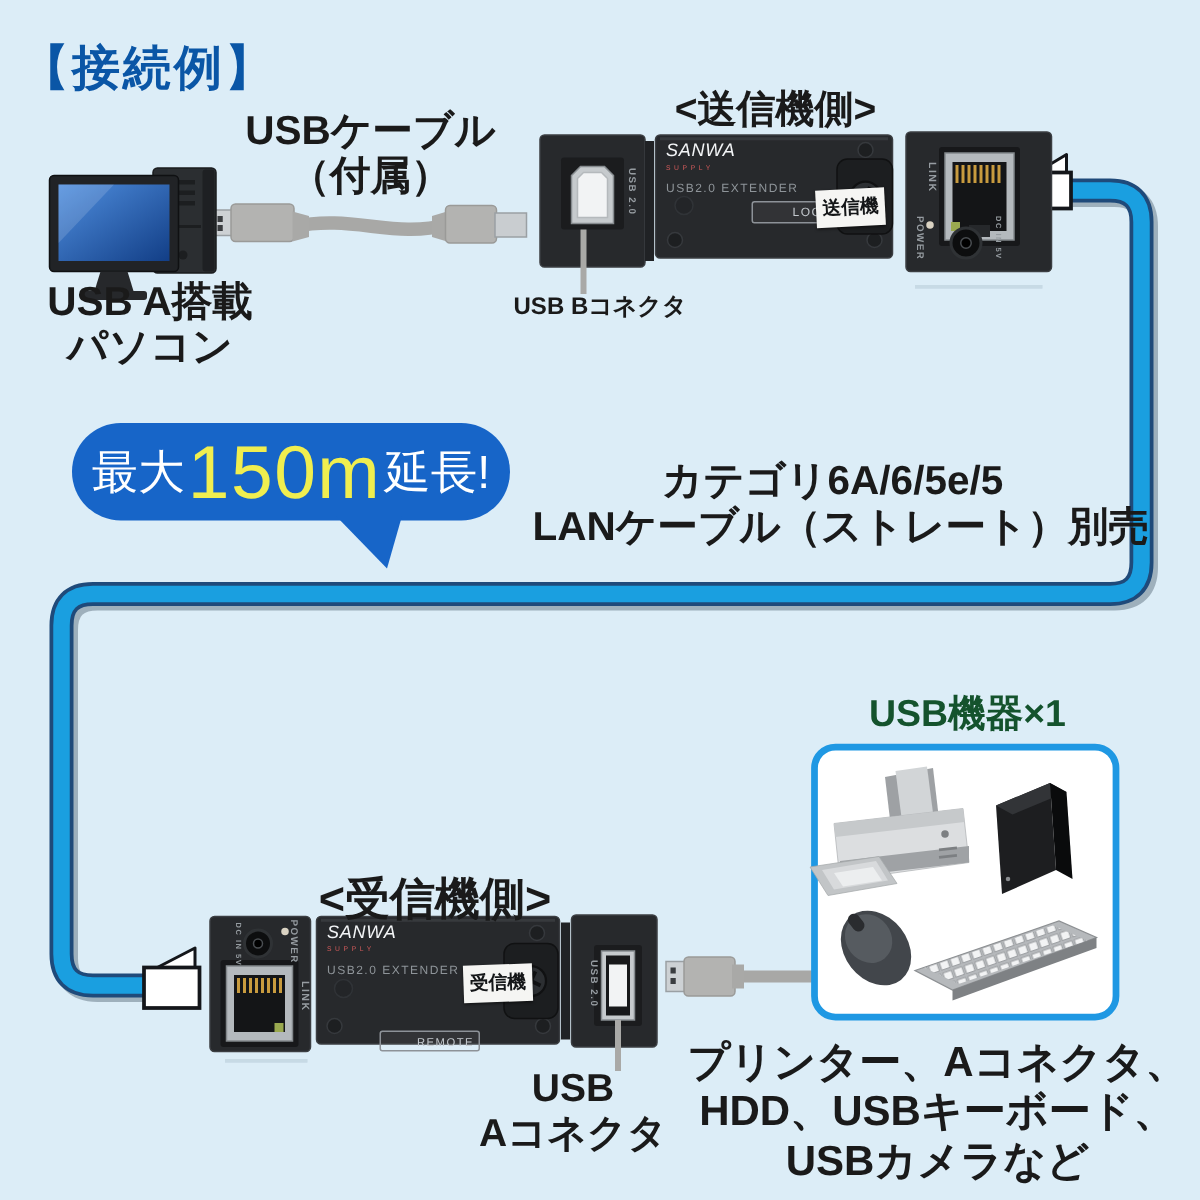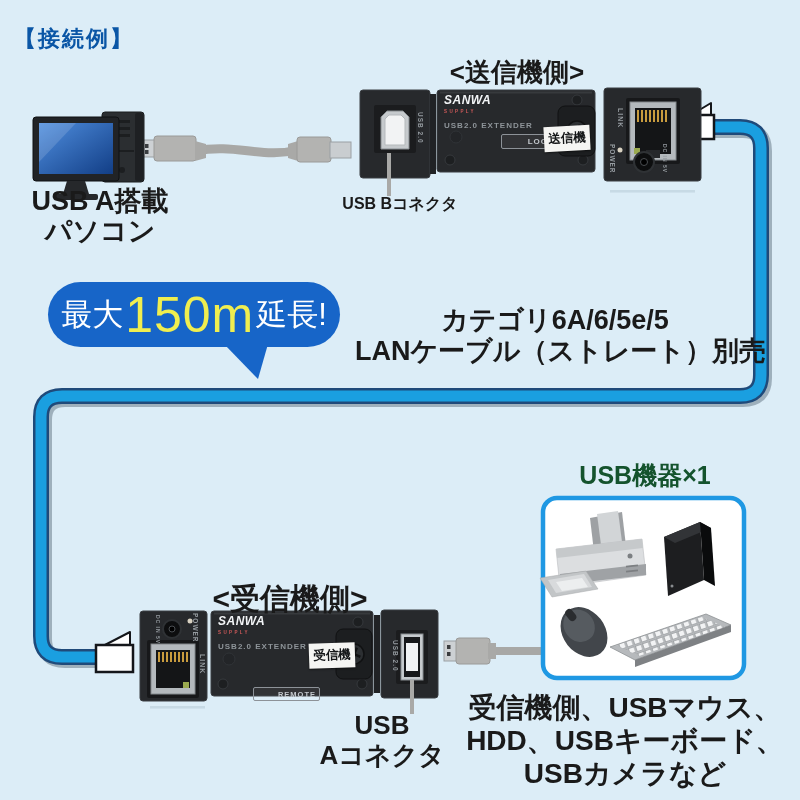--- a/index.html
+++ b/index.html
@@ -4,21 +4,21 @@
 <style>
   html,body{margin:0;padding:0;}
   .stage{
     position:relative;width:800px;height:800px;overflow:hidden;
     background:#dcedf7;
     font-family:"Liberation Sans","DejaVu Sans",sans-serif;
     color:#1a1a1a;
   }
   .stage svg{position:absolute;left:0;top:0;}
   .lbl{position:absolute;font-weight:700;text-align:center;white-space:nowrap;}
-  .title{left:14px;top:24px;font-size:22px;color:#0a56a6;letter-spacing:2px;text-align:right;}
+  .title{left:14px;top:24px;font-size:32px;color:#0a56a6;letter-spacing:2px;text-align:right;}
   .cable-lbl{left:147px;top:72px;width:200px;font-size:27px;line-height:30px;}
   .pc-lbl{left:10px;top:186px;width:180px;font-size:27px;line-height:30px;}
   .tx-side{left:402px;top:55px;width:230px;font-size:26px;}
   .usb-b{left:300px;top:194px;width:200px;font-size:16px;}
   .lan-lbl{left:355px;top:305px;width:400px;font-size:27px;line-height:31px;}
   .rx-side{left:195px;top:579px;width:190px;font-size:30px;}
   .usb-a{left:312px;top:710px;width:140px;font-size:26px;line-height:30px;}
   .devgroup-title{left:545px;top:459px;width:200px;font-size:25px;color:#14532d;}
   .devices-desc{left:450px;top:691px;width:350px;font-size:28px;line-height:33px;}
 
@@ -33,21 +33,21 @@
   .bubble-tail{
     position:absolute;left:224px;top:344px;width:0;height:0;
     border-top:35px solid #1765c8;
     border-left:34px solid transparent;border-right:10px solid transparent;
     transform:scaleX(-1);transform-origin:center;
   }
   
   .bubble-tail{transform:none;border-left-width:34px;border-right-width:10px;}
 
   
-  .dev-txt{position:absolute;font-weight:700;white-space:nowrap;}
+  .dev-txt{position:absolute;font-weight:400;white-space:nowrap;}
   .brand{font-size:12px;color:#f2f4f6;letter-spacing:0.5px;line-height:11px;font-style:italic;}
   .brand small{display:block;font-size:4.5px;letter-spacing:2.4px;color:#d05a5a;font-style:normal;}
   .model{font-size:8px;color:#8e9499;letter-spacing:1px;}
   .modebox{
     display:flex;align-items:center;justify-content:center;
     border:1.5px solid #8d9298;border-radius:2px;color:#c3c8cd;
     font-size:8px;letter-spacing:1px;background:rgba(255,255,255,0.05);padding-left:21px;
   }
   .tag{
     display:flex;align-items:center;justify-content:center;
@@ -243,20 +243,24 @@
       <rect x="396" y="630" width="32" height="54" rx="2" fill="#1b1c1e"></rect>
       <rect x="401" y="634" width="22" height="46" fill="#c6cacd" stroke="#878c90"></rect>
       <rect x="404" y="637" width="16" height="40" fill="#17181a"></rect>
       <rect x="406" y="643" width="12" height="28" fill="#f2f3f4"></rect>
       <rect x="410" y="680" width="4" height="34" fill="#a9a9a7"></rect>
     </g>
   </svg>
 
   <div class="lbl title">【接続例】</div>
 
+  <div class="lbl cable-lbl">
+    <div>USBケーブル</div>
+    <div>（付属）</div>
+  </div>
 
   <div class="lbl tx-side">&lt;送信機側&gt;</div>
 
   <div class="lbl pc-lbl">
     <div>USB A搭載</div>
     <div>パソコン</div>
   </div>
   <div class="lbl usb-b">USB Bコネクタ</div>
 
   <div class="bubble">
@@ -274,21 +278,21 @@
   <div class="lbl devgroup-title">USB機器×1</div>
 
   <div class="lbl rx-side">&lt;受信機側&gt;</div>
 
   <div class="lbl usb-a">
     <div>USB</div>
     <div>Aコネクタ</div>
   </div>
 
   <div class="lbl devices-desc">
-    <div>受信機側、USBマウス、</div>
+    <div>プリンター、Aコネクタ、</div>
     <div>HDD、USBキーボード、</div>
     <div>USBカメラなど</div>
   </div>
 
   <div class="dev-txt brand" style="left:444px;top:95px;">
     <span>SANWA</span>
     <small>SUPPLY</small>
   </div>
   <div class="dev-txt model" style="left:444px;top:121px;">USB2.0 EXTENDER</div>
   <div class="dev-txt modebox" style="left:501px;top:134px;width:42px;height:13px;">LOCAL</div>

